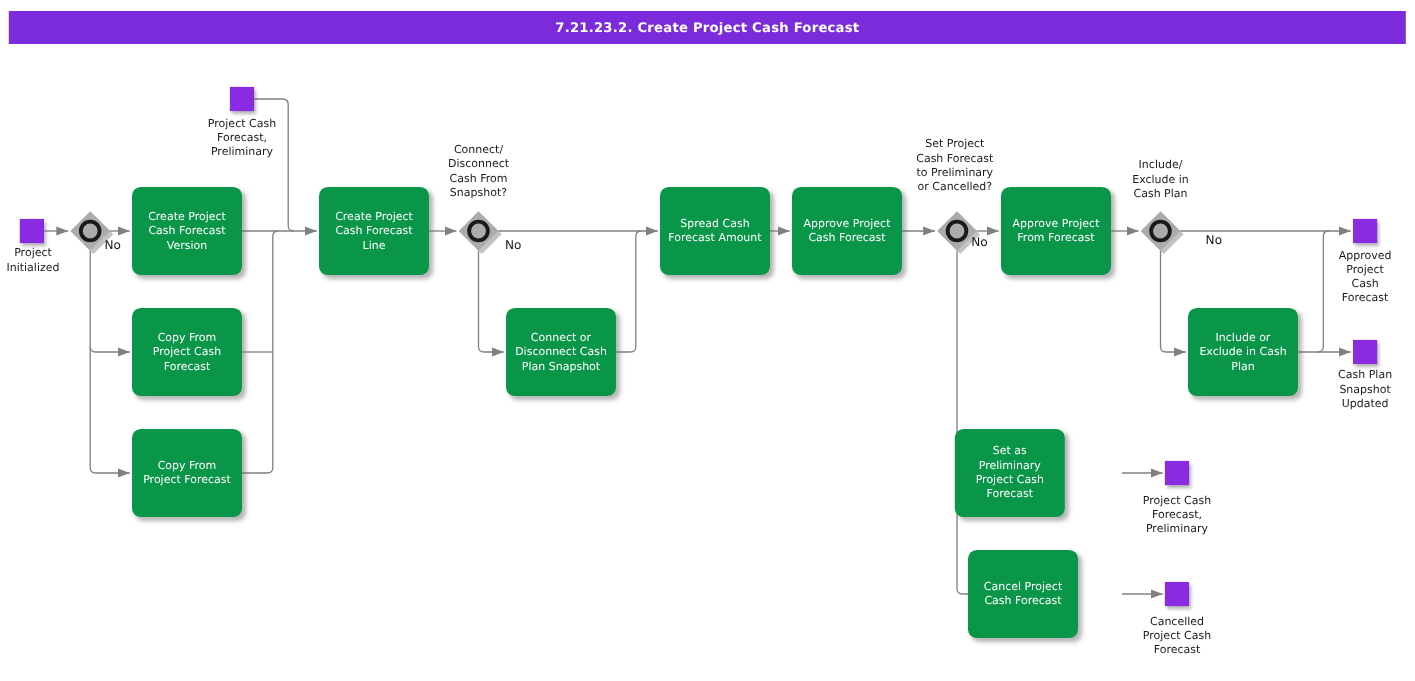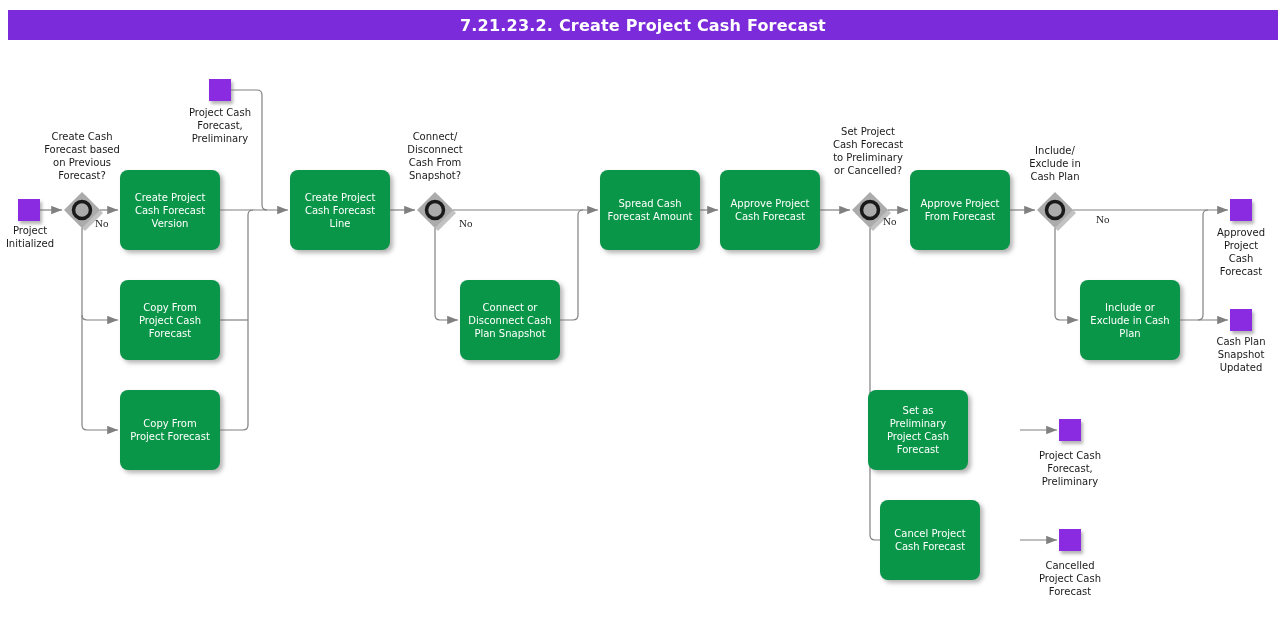--- a/index.html
+++ b/index.html
@@ -6,33 +6,33 @@
     --banner:#7B2BD9; --banner-text:#FFFFFF;
     --task:#0A9648; --task-text:#FFFFFF;
     --event:#8A2BE2; --gateway:#ABABAB; --ring:#1A1A1A;
     --line:#808080; --label:#1A1A1A;
   }
   *{margin:0;padding:0;box-sizing:border-box;}
   body{background:#FFFFFF;font-family:"DejaVu Sans","Liberation Sans",sans-serif;}
   .canvas{position:relative;width:1286px;height:619px;background:#FFFFFF;overflow:hidden;}
   .banner{position:absolute;left:8px;top:10px;width:1270px;height:30px;background:var(--banner);
           display:flex;align-items:center;justify-content:center;}
-  .banner span{color:var(--banner-text);font-size:16px;font-weight:bold;letter-spacing:.2px;}
+  .banner span{color:var(--banner-text);font-size:12px;font-weight:bold;letter-spacing:.2px;}
   .wires{position:absolute;left:0;top:0;width:1286px;height:619px;}
   .task{position:absolute;width:100px;height:80px;background:var(--task);border-radius:8px;
         box-shadow:3px 3px 4px rgba(110,110,110,.5);
         display:flex;align-items:center;justify-content:center;text-align:center;
         color:var(--task-text);font-size:10px;line-height:13px;white-space:pre-line;
         padding:2px;cursor:pointer;}
   .event{position:absolute;width:22px;height:22px;background:var(--event);
          box-shadow:2px 3px 3px rgba(110,110,110,.5);cursor:pointer;}
   .gw{position:absolute;width:44px;height:44px;}
   .lbl{position:absolute;color:var(--label);font-size:10px;line-height:13px;text-align:center;
        white-space:pre-line;}
-  .no{position:absolute;color:var(--label);font-size:11px;line-height:14px;font-family:Liberation Serif, serif;}
+  .no{position:absolute;color:var(--label);font-size:11px;line-height:14px;}
 </style>
 </head>
 <body>
 
 <div class="canvas">
 
   <div class="banner">
     <span>7.21.23.2. Create Project Cash Forecast</span>
   </div>
 
@@ -110,24 +110,20 @@
     <polygon points="25,7 43,25 25,43 7,25" fill="rgba(120,120,120,0.45)"></polygon>
     <polygon points="22,4 40,22 22,40 4,22" fill="#ABABAB"></polygon>
     <circle cx="22" cy="22" r="8.5" fill="#ABABAB" stroke="#1A1A1A" stroke-width="3.5"></circle>
   </svg>
   <svg class="gw" style="left:1033px;top:188px" viewBox="0 0 44 44">
     <polygon points="25,7 43,25 25,43 7,25" fill="rgba(120,120,120,0.45)"></polygon>
     <polygon points="22,4 40,22 22,40 4,22" fill="#ABABAB"></polygon>
     <circle cx="22" cy="22" r="8.5" fill="#ABABAB" stroke="#1A1A1A" stroke-width="3.5"></circle>
   </svg>
 
-  <div class="lbl" style="left:22px;top:130px;width:120px">Create Cash
-Forecast based
-on Previous
-Forecast?</div>
   <div class="lbl" style="left:375px;top:130px;width:120px">Connect/
 Disconnect
 Cash From
 Snapshot?</div>
   <div class="lbl" style="left:808px;top:125px;width:120px">Set Project
 Cash Forecast
 to Preliminary
 or Cancelled?</div>
   <div class="lbl" style="left:995px;top:144px;width:120px">Include/
 Exclude in

